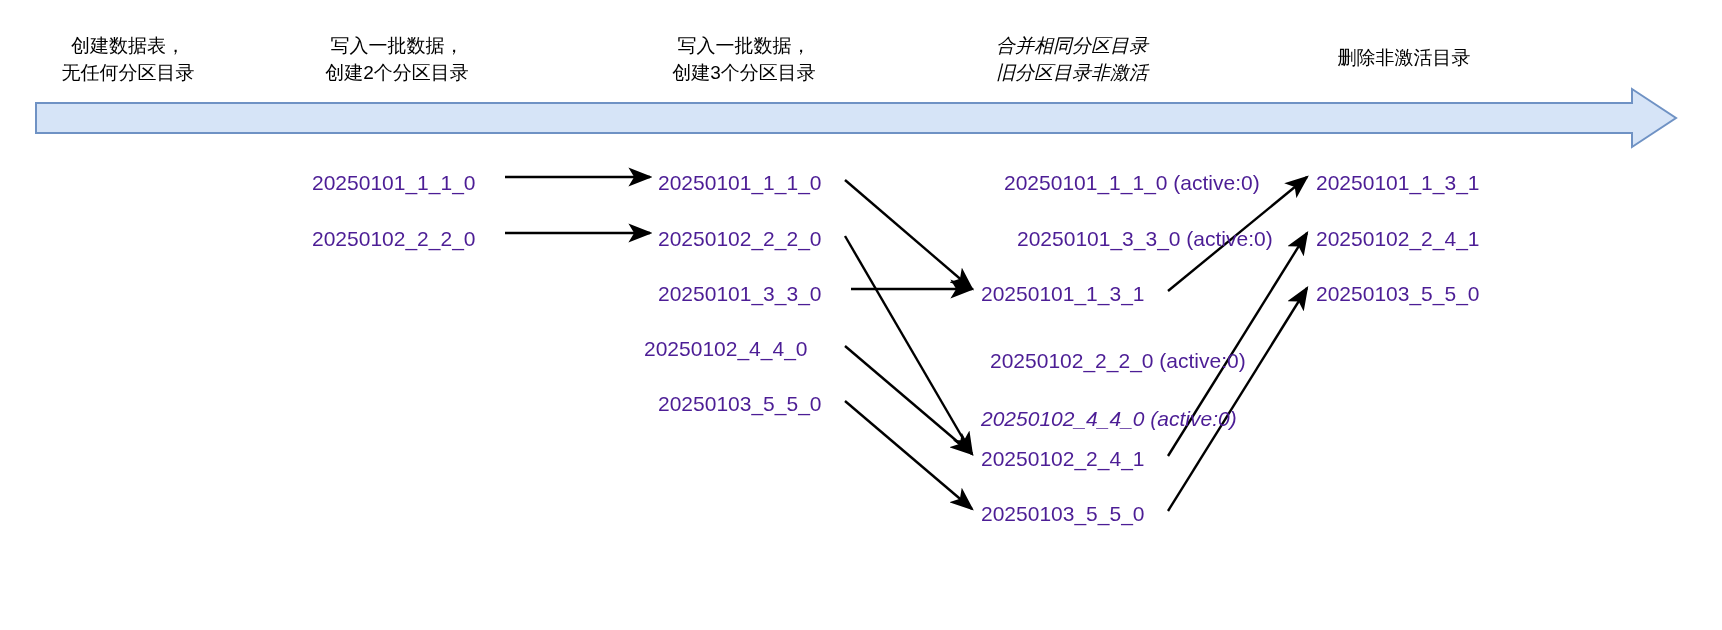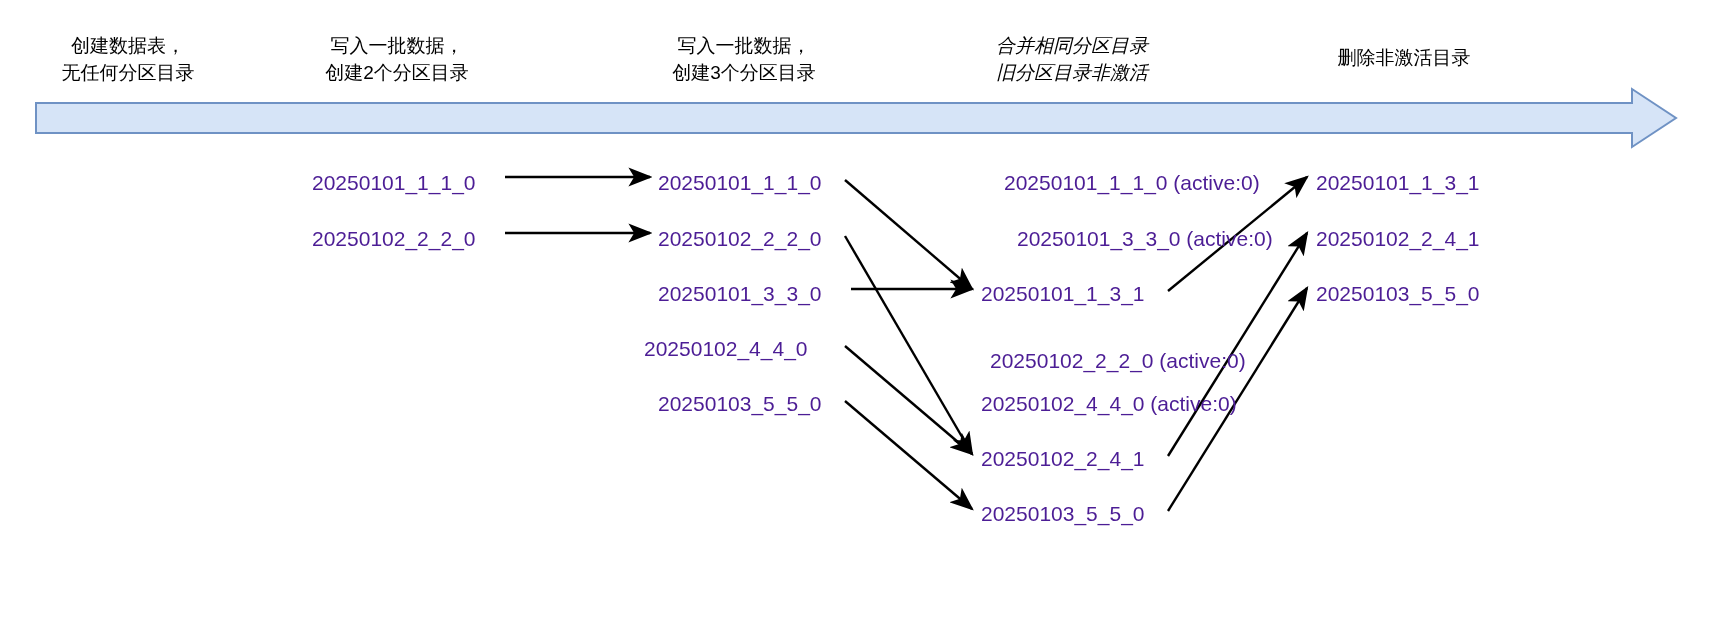--- a/index.html
+++ b/index.html
@@ -94,21 +94,21 @@
       <div class="node-label" style="left: 312px; top: 228px;">20250102_2_2_0</div>
       <div class="node-label" style="left: 658px; top: 172px;">20250101_1_1_0</div>
       <div class="node-label" style="left: 658px; top: 228px;">20250102_2_2_0</div>
       <div class="node-label" style="left: 658px; top: 283px;">20250101_3_3_0</div>
       <div class="node-label" style="left: 644px; top: 338px;">20250102_4_4_0</div>
       <div class="node-label" style="left: 658px; top: 393px;">20250103_5_5_0</div>
       <div class="node-label" style="left: 1004px; top: 172px;">20250101_1_1_0 (active:0)</div>
       <div class="node-label" style="left: 1017px; top: 228px;">20250101_3_3_0 (active:0)</div>
       <div class="node-label" style="left: 981px; top: 283px;">20250101_1_3_1</div>
       <div class="node-label" style="left: 990px; top: 338px; margin-top: 12px;">20250102_2_2_0 (active:0)</div>
-      <div class="node-label" style="left: 981px; top: 393px;">20250102_4_4_0 (active:0)</div>
+      <div class="node-label" style="left: 981px; top: 408px; font-style: italic;">20250102_4_4_0 (active:0)</div>
       <div class="node-label" style="left: 981px; top: 448px;">20250102_2_4_1</div>
       <div class="node-label" style="left: 981px; top: 503px;">20250103_5_5_0</div>
       <div class="node-label" style="left: 1316px; top: 172px;">20250101_1_3_1</div>
       <div class="node-label" style="left: 1316px; top: 228px;">20250102_2_4_1</div>
       <div class="node-label" style="left: 1316px; top: 283px;">20250103_5_5_0</div>
     </div>
 
 </div>
 
 </body></html>

